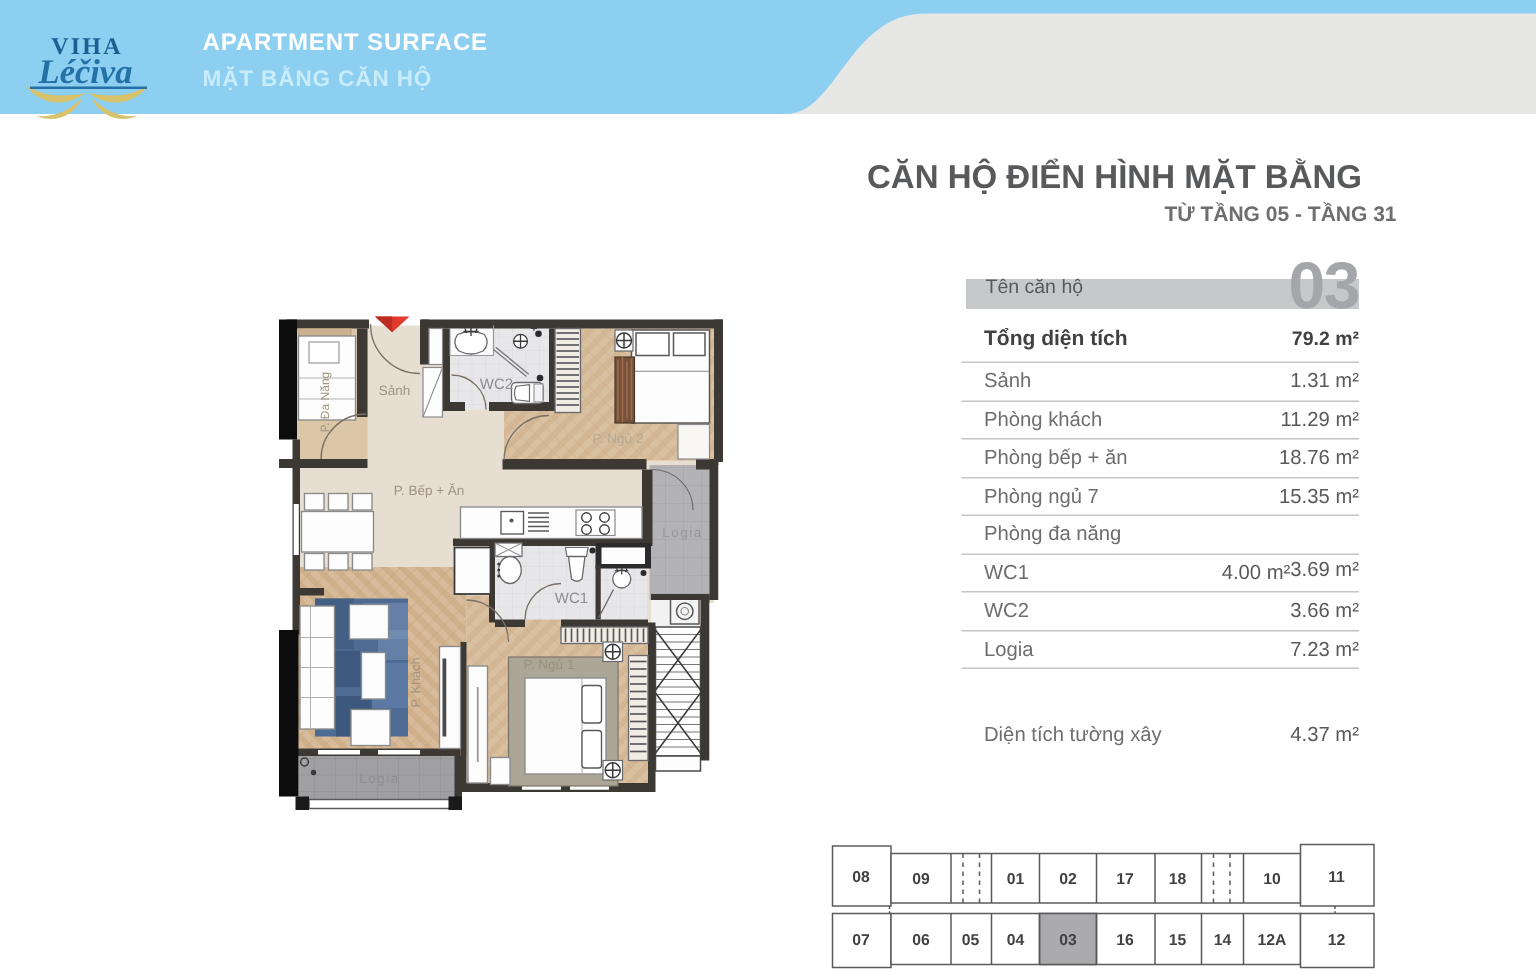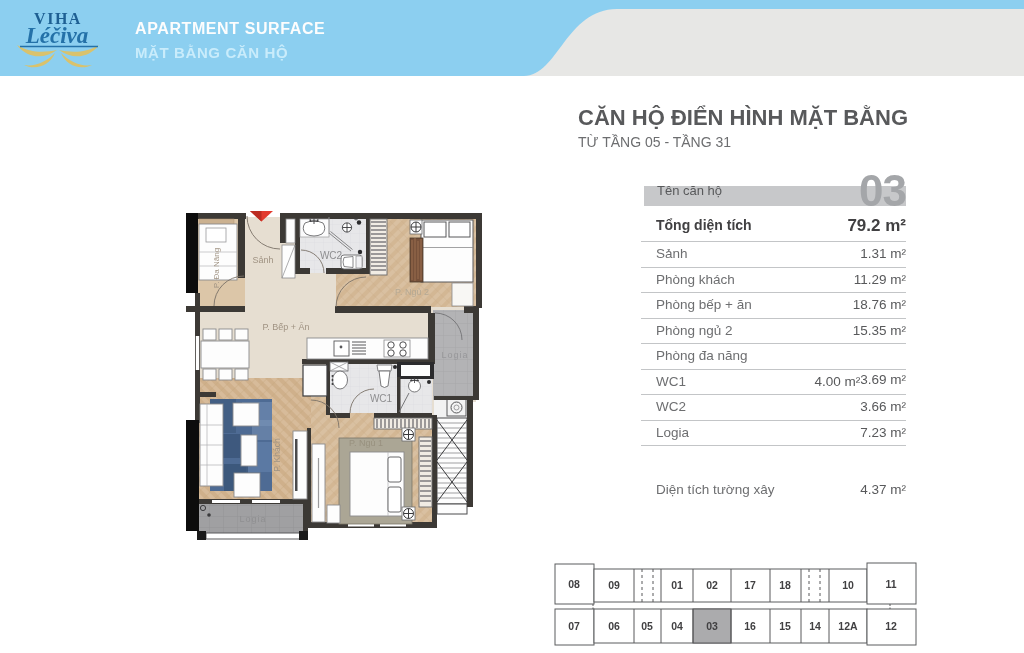--- a/index.html
+++ b/index.html
@@ -10,63 +10,63 @@
 </style>
 </head>
 <body>
 
 <div class="abs" style="left:0;top:0;width:1024px;height:76px;background:#8ccff0;"></div>
 
 <svg class="abs" style="left:0;top:0;" width="1024" height="80" viewBox="0 0 1024 80">
   <path d="M 524 76 C 558 76 566 9 617 9 L 1024 9 L 1024 76 Z" fill="#e7e7e5"></path>
 </svg>
 
-<div class="abs" style="left:10px;top:0;width:130px;height:72px;">
+<div class="abs" style="left:10px;top:12px;width:130px;height:72px;">
   <svg width="130" height="72" viewBox="0 0 130 72">
 
     <path d="M 47 50 C 33 60 17 58 7 45 C 22 54 36 52 47 50 Z" fill="#d9c26c"></path>
     <path d="M 45 53 C 36 62 25 67 14 65 C 26 71 40 65 45 53 Z" fill="#d9c26c"></path>
     <path d="M 49 50 C 63 60 79 58 89 45 C 74 54 60 52 49 50 Z" fill="#d9c26c"></path>
     <path d="M 51 53 C 60 62 71 67 82 65 C 70 71 56 65 51 53 Z" fill="#d9c26c"></path>
 
     <text x="48" y="24" font-family="Liberation Serif, serif" font-size="16" fill="#1e5f93" text-anchor="middle" font-weight="bold" letter-spacing="1.5">VIHA</text>
 
     <text x="47" y="43" font-family="Liberation Serif, serif" font-size="23" font-style="italic" font-weight="bold" fill="#2471a8" text-anchor="middle">Léčiva</text>
     <path d="M 10 46.5 L 88 46.5" stroke="#2471a8" stroke-width="1.6"></path>
   </svg>
 </div>
 
 <div class="abs" style="left:135px;top:20px;font-size:16px;font-weight:bold;color:#fdfdfd;letter-spacing:0.6px;">APARTMENT SURFACE</div>
 
 <div class="abs" style="left:135px;top:44px;font-size:15px;font-weight:bold;color:#c9ecfb;letter-spacing:0.6px;">MẶT BẰNG CĂN HỘ</div>
 
 <div class="abs" style="left:578px;top:105px;width:328px;font-size:22px;font-weight:bold;color:#58595b;white-space:nowrap;">CĂN HỘ ĐIỂN HÌNH MẶT BẰNG</div>
 
-<div class="abs" style="left:578px;top:134px;width:328px;font-size:14px;font-weight:normal;color:#6d6e70;text-align:left;">TỪ TẦNG 05 - TẦNG 31</div>
+<div class="abs" style="left:603px;top:134px;width:328px;font-size:14px;font-weight:bold;color:#6d6e70;text-align:right;">TỪ TẦNG 05 - TẦNG 31</div>
 
 <div class="abs" style="left:644px;top:186px;width:262px;height:20px;background:#c7c8ca;"></div>
 
 <div class="abs" style="left:657px;top:183px;font-size:13px;color:#58595b;">Tên căn hộ</div>
 
 <div class="abs" style="left:806px;top:166px;width:100px;text-align:right;font-size:44px;font-weight:bold;color:#a4a6a9;letter-spacing:-1px;">03</div>
 
 <div class="abs tbl" style="left:641px;top:210px;width:265px;font-size:13.5px;color:#6d6e70;">
 
   <div style="height:31px;line-height:31px;font-weight:bold;color:#414042;border-bottom:1px solid #c3c5c7;font-size:14px;">
-    <span>Tổng diện tích</span><span style="float:right;font-size:17px;">79.2 m²</span>
+    <span>Tổng diện tích</span><span style="float:right;font-size:13px;">79.2 m²</span>
   </div>
 
   <div style="height:24.5px;line-height:24.5px;border-bottom:1px solid #c3c5c7;"><span>Sảnh</span><span style="float:right;color:#58595b;">1.31 m²</span></div>
 
   <div style="height:24.5px;line-height:24.5px;border-bottom:1px solid #c3c5c7;"><span>Phòng khách</span><span style="float:right;color:#58595b;">11.29 m²</span></div>
 
   <div style="height:24.5px;line-height:24.5px;border-bottom:1px solid #c3c5c7;"><span>Phòng bếp + ăn</span><span style="float:right;color:#58595b;">18.76 m²</span></div>
 
 
-  <div style="height:24.5px;line-height:24.5px;border-bottom:1px solid #c3c5c7;"><span>Phòng ngủ 2</span><span style="float:right;color:#58595b;">15.35 m²</span></div>
+  <div style="height:24.5px;line-height:24.5px;border-bottom:1px solid #c3c5c7;"><span>Phòng ngủ 7</span><span style="float:right;color:#58595b;">15.35 m²</span></div>
 
   <div style="height:24.5px;line-height:24.5px;border-bottom:1px solid #c3c5c7;"><span>Phòng đa năng</span><span style="float:right;color:#58595b;margin-top:24px;">3.69 m²</span></div>
 
   <div style="height:24.5px;line-height:24.5px;border-bottom:1px solid #c3c5c7;"><span>WC1</span><span style="float:right;color:#58595b;">4.00 m²</span></div>
 
   <div style="height:24.5px;line-height:24.5px;border-bottom:1px solid #c3c5c7;"><span>WC2</span><span style="float:right;color:#58595b;">3.66 m²</span></div>
 
   <div style="height:24.5px;line-height:24.5px;border-bottom:1px solid #c3c5c7;"><span>Logia</span><span style="float:right;color:#58595b;">7.23 m²</span></div>
 
   <div style="height:24.5px;line-height:24.5px;margin-top:32px;"><span>Diện tích tường xây</span><span style="float:right;color:#58595b;">4.37 m²</span></div>

